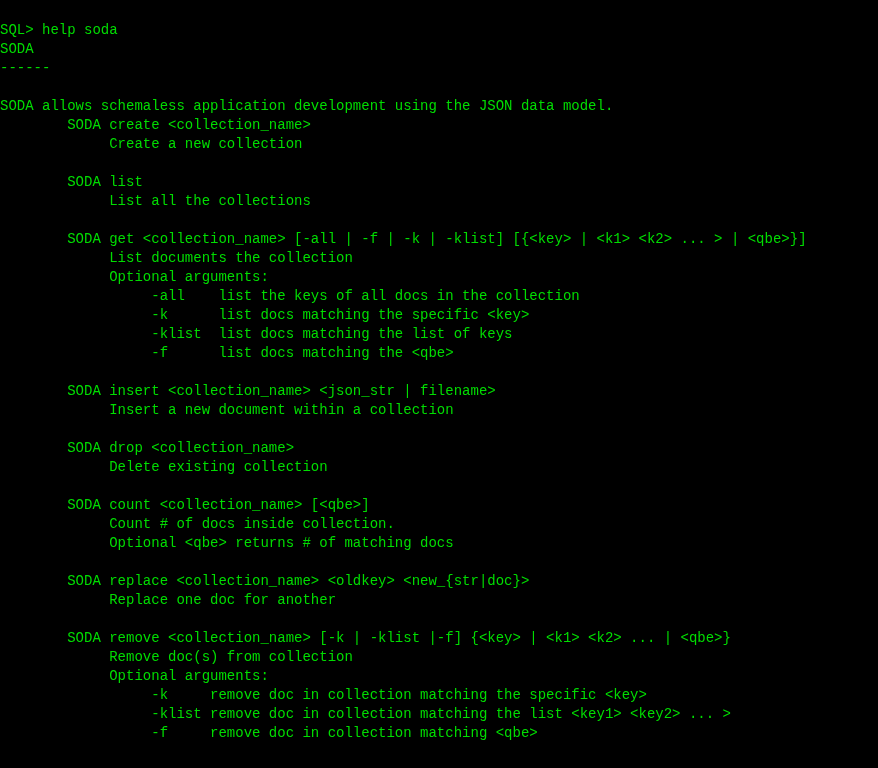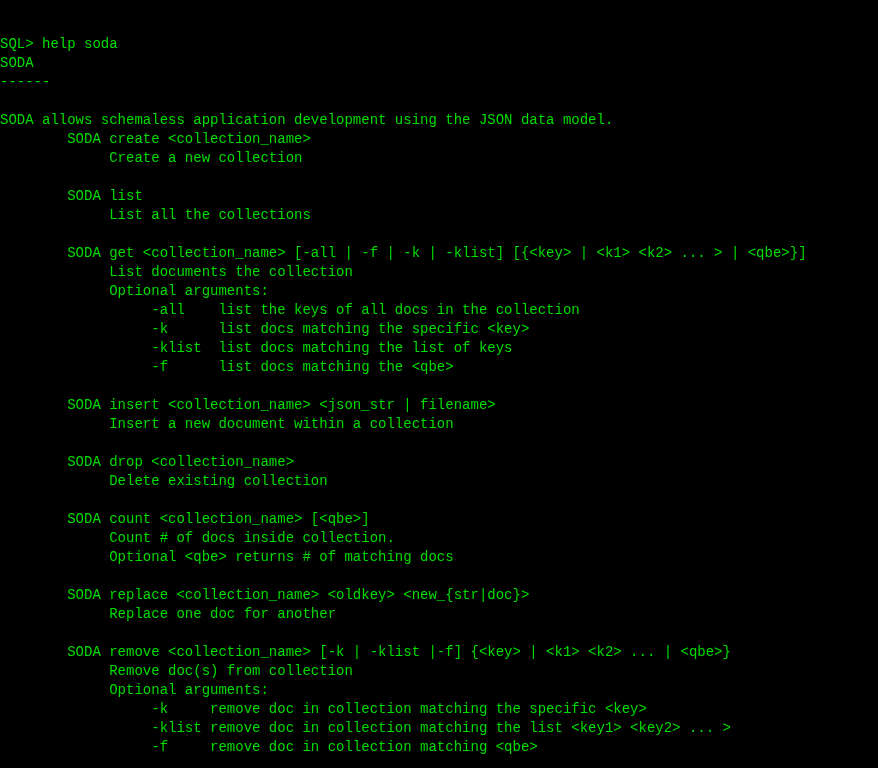--- a/index.html
+++ b/index.html
@@ -9,21 +9,21 @@
     color: #00dd00;
     font-family: "Consolas", "Menlo", "Courier New", monospace;
     font-size: 14px;
     line-height: 19px;
     width: 878px;
     height: 768px;
     overflow: hidden;
   }
   .term {
     white-space: pre;
-    padding: 16px 0 0 0;
+    padding: 2px 0 0 0;
   }
 </style>
 </head>
 <body>
 
 <div class="term">
 <span><span>SQL&gt; </span><span>help soda</span></span>
 <span>SODA</span>
 <span>------</span>
 <span></span>

